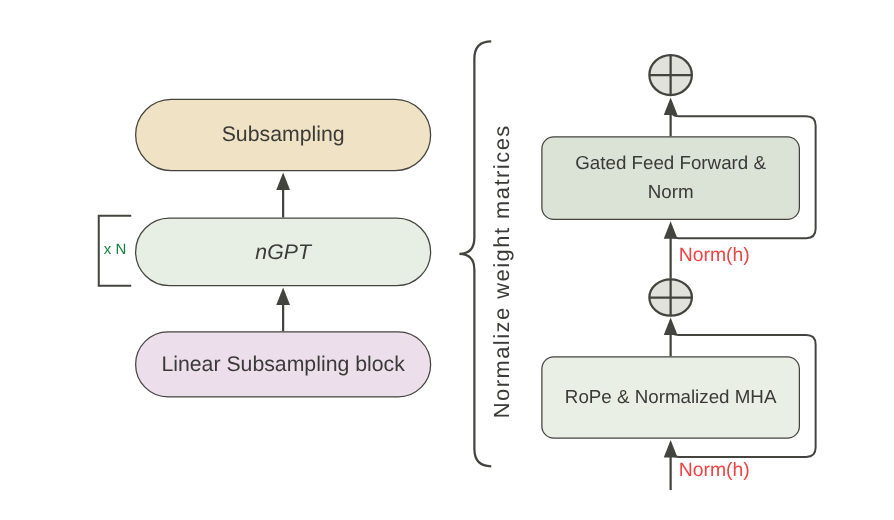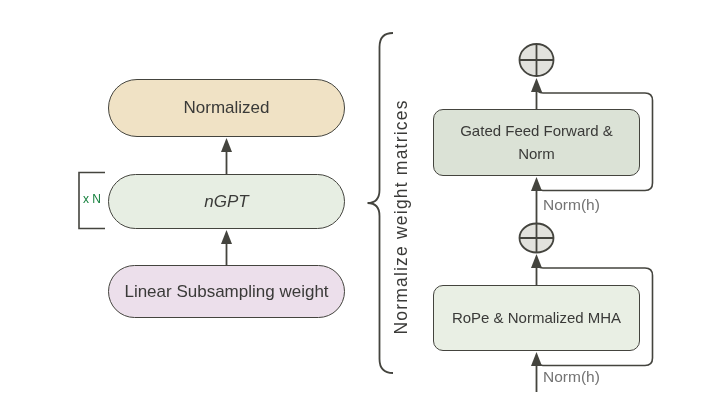--- a/index.html
+++ b/index.html
@@ -14,21 +14,21 @@
     align-items:center; justify-content:center; text-align:center;
     border:1.6px solid #44443e; box-sizing:border-box; color:#3a3a38;
   }
   .pill { font-size:17px; }
   .pill.transformer { left:108px; top:79px;  width:237px; height:58px; border-radius:29px; background:#f0e2c5; }
   .pill.ngpt        { left:108px; top:174px; width:237px; height:55px; border-radius:28px; background:#e7eee3;font-style:italic; }
   .pill.linear      { left:108px; top:265px; width:237px; height:53px; border-radius:27px; background:#ecdfeb; }
   .rbox { font-size:15px; line-height:1.5; border-radius:10px; }
   .rbox.ff  { left:433px; top:109px; width:207px; height:67px; background:#dbe2d6; }
   .rbox.mha { left:433px; top:285px; width:207px; height:66px; background:#e9efe4; }
-  .norm-label { position:absolute; left:543px; font-size:15.5px; color:#737373; }
+  .norm-label { position:absolute; left:543px; font-size:15.5px; color:#ef4444; }
   .norm-label.top    { top:196px; }
   .norm-label.bottom { top:368px; }
   .repeat-label { position:absolute; left:83px; top:192px; font-size:12px; color:#15803d; }
   .brace-text { font-size:17.5px; letter-spacing:1.2px; fill:#3a3a38; }
   .stroke { stroke:#44443e; fill:none; }
 </style>
 </head>
 <body>
 
 <div class="canvas">
@@ -75,27 +75,27 @@
       <line x1="536.5" y1="44" x2="536.5" y2="76" class="stroke" stroke-width="1.8"></line>
     </g>
     <g>
       <ellipse cx="536.5" cy="238" rx="17" ry="14.5" fill="#e2e2dd" stroke="#44443e" stroke-width="1.8"></ellipse>
       <line x1="519.5" y1="238" x2="553.5" y2="238" class="stroke" stroke-width="1.8"></line>
       <line x1="536.5" y1="223.5" x2="536.5" y2="252.5" class="stroke" stroke-width="1.8"></line>
     </g>
   </svg>
 
   <div class="box pill transformer">
-    <span>Normalized</span>
+    <span>Subsampling</span>
   </div>
   <div class="box pill ngpt">
     <span>nGPT</span>
   </div>
   <div class="box pill linear">
-    <span>Linear Subsampling weight</span>
+    <span>Linear Subsampling block</span>
   </div>
   <div class="repeat-label">x N</div>
 
   <div class="box rbox mha">
     <span>RoPe &amp; Normalized MHA</span>
   </div>
   <div class="box rbox ff">
     <span>Gated Feed Forward &amp;</span>
     <span>Norm</span>
   </div>

